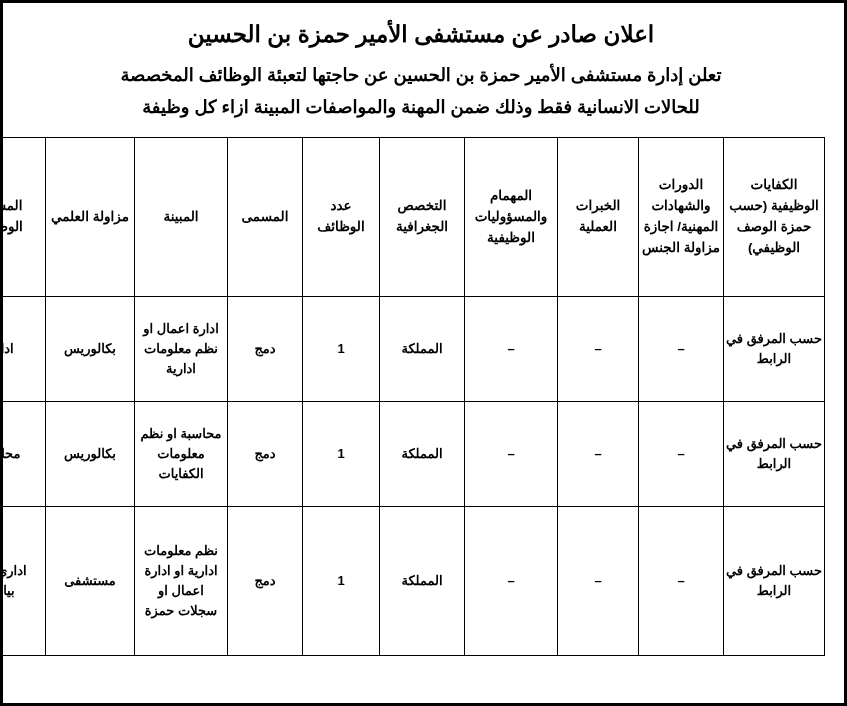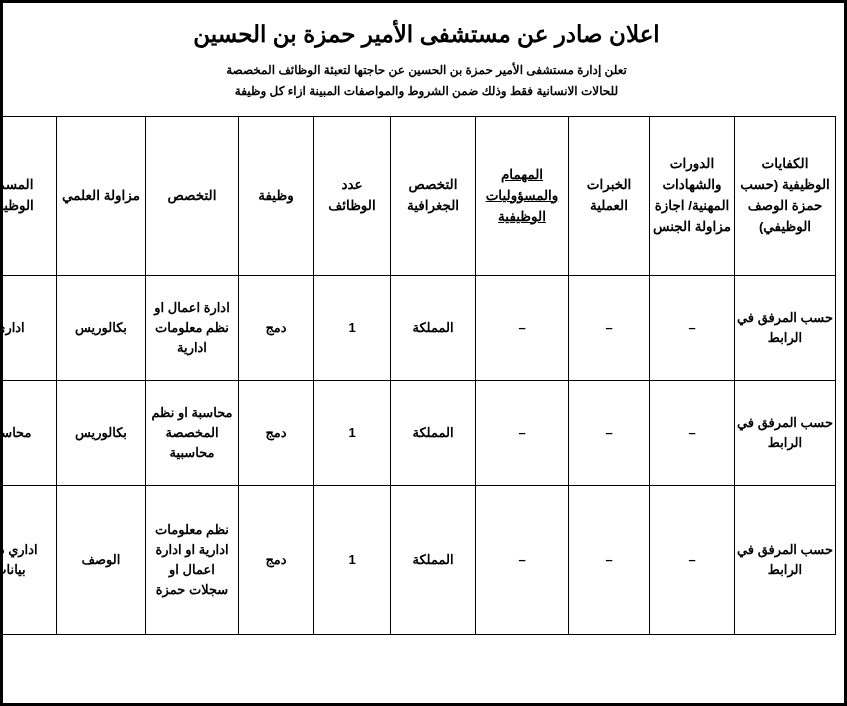--- a/index.html
+++ b/index.html
@@ -12,35 +12,35 @@
     height: 706px;
     font-family: "Liberation Sans", sans-serif;
     color: #000000;
     overflow: hidden;
   }
   .page {
     box-sizing: border-box;
     width: 847px;
     height: 706px;
     border: 3px solid #000000;
-    padding: 10px 8px 0 14px;
+    padding: 10px 19px 0 14px;
     background: #ffffff;
     position: relative;
   }
   .title {
     text-align: center;
     font-size: 23px;
     font-weight: bold;
     line-height: 1.35;
     margin: 6px 0 10px 0;
     letter-spacing: 0;
   }
   .intro {
     text-align: center;
-    font-size: 12px;
+    font-size: 18px;
     font-weight: bold;
     line-height: 1.75;
     margin: 0 6px 14px 6px;
   }
   .intro .line {
     display: block;
   }
   table.jobs {
     border-collapse: collapse;
     width: 100%;
@@ -67,54 +67,54 @@
   }
   tbody tr.row-3 td {
     height: 140px;
   }
   .col-title  { width: 88px; }
   .col-qual   { width: 84px; }
   .col-spec   { width: 88px; }
   .col-gender { width: 70px; }
   .col-count  { width: 72px; }
   .col-region { width: 80px; }
-  .col-tasks  { width: 88px; text-decoration: underline; }
+  .col-tasks  { width: 88px; }
   .col-exp    { width: 76px; }
   .col-courses{ width: 80px; }
   .col-comp   { width: 96px; }
   .num-cell {
     font-size: 16px;
   }
   .dash {
     font-size: 14px;
   }
 </style>
 </head>
 <body>
 
 <div class="page">
 
   <div class="title">اعلان صادر عن مستشفى الأمير حمزة بن الحسين</div>
 
   <div class="intro">
     <span class="line">تعلن إدارة مستشفى الأمير حمزة بن الحسين عن حاجتها لتعبئة الوظائف المخصصة</span>
-    <span class="line">للحالات الانسانية فقط وذلك ضمن الشروط والمواصفات المبينة ازاء كل وظيفة</span>
+    <span class="line">للحالات الانسانية فقط وذلك ضمن المهنة والمواصفات المبينة ازاء كل وظيفة</span>
   </div>
 
   <table class="jobs">
     <thead>
       <tr>
         <th class="col-comp">الكفايات الوظيفية (حسب حمزة الوصف الوظيفي)</th>
         <th class="col-courses">الدورات والشهادات المهنية/ اجازة مزاولة الجنس</th>
         <th class="col-exp">الخبرات العملية</th>
         <th class="col-tasks">المهمام والمسؤوليات الوظيفية</th>
         <th class="col-region">التخصص الجغرافية</th>
         <th class="col-count">عدد الوظائف</th>
-        <th class="col-gender">وظيفة</th>
-        <th class="col-spec">التخصص</th>
+        <th class="col-gender">المسمى</th>
+        <th class="col-spec">المبينة</th>
         <th class="col-qual">مزاولة العلمي</th>
         <th class="col-title">المسمى الوظيفي</th>
 
       </tr>
     </thead>
     <tbody>
       <tr class="row-1">
         <td>حسب المرفق في الرابط</td>
         <td class="dash">–</td>
         <td class="dash">–</td>
@@ -128,34 +128,34 @@
 
       </tr>
       <tr class="row-2">
         <td>حسب المرفق في الرابط</td>
         <td class="dash">–</td>
         <td class="dash">–</td>
         <td class="dash">–</td>
         <td>المملكة</td>
         <td class="num-cell">1</td>
         <td>دمج</td>
-        <td>محاسبة او نظم المخصصة محاسبية</td>
+        <td>محاسبة او نظم معلومات الكفايات</td>
         <td>بكالوريس</td>
         <td>محاسب</td>
 
       </tr>
       <tr class="row-3">
         <td>حسب المرفق في الرابط</td>
         <td class="dash">–</td>
         <td class="dash">–</td>
         <td class="dash">–</td>
         <td>المملكة</td>
         <td class="num-cell">1</td>
         <td>دمج</td>
         <td>نظم معلومات ادارية او ادارة اعمال او سجلات حمزة</td>
-        <td>الوصف</td>
+        <td>مستشفى</td>
         <td>اداري دعم بيانات</td>
 
       </tr>
     </tbody>
   </table>
 
 </div>
 
 </body></html>

